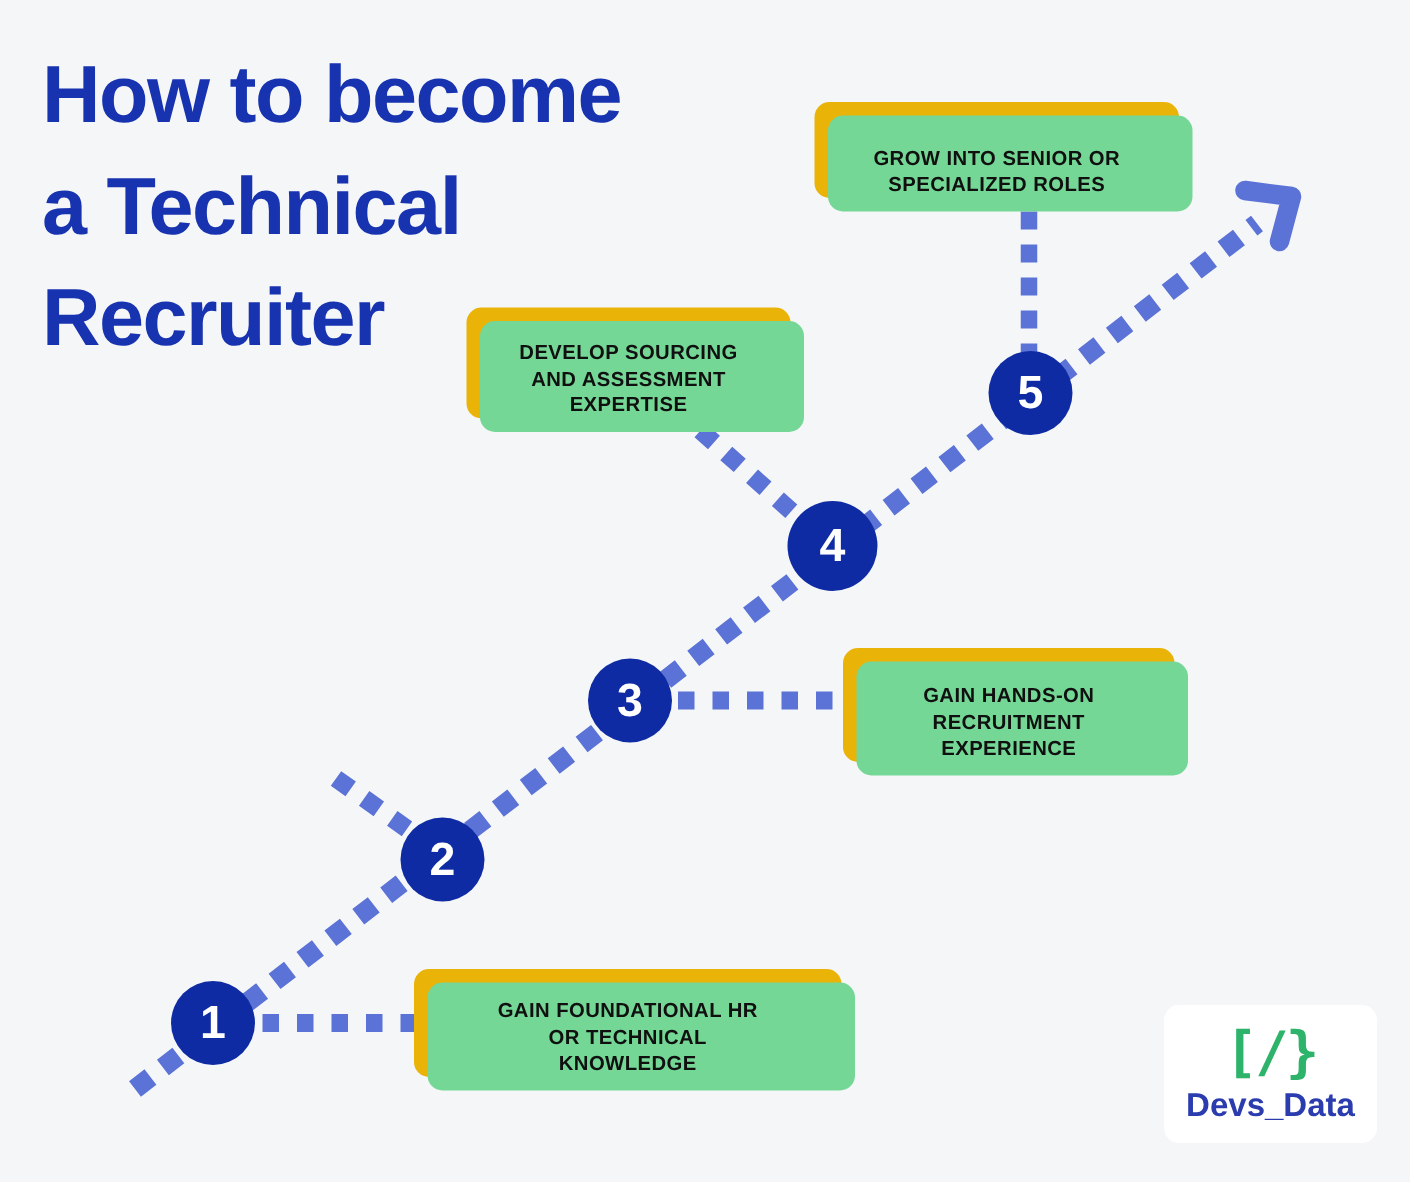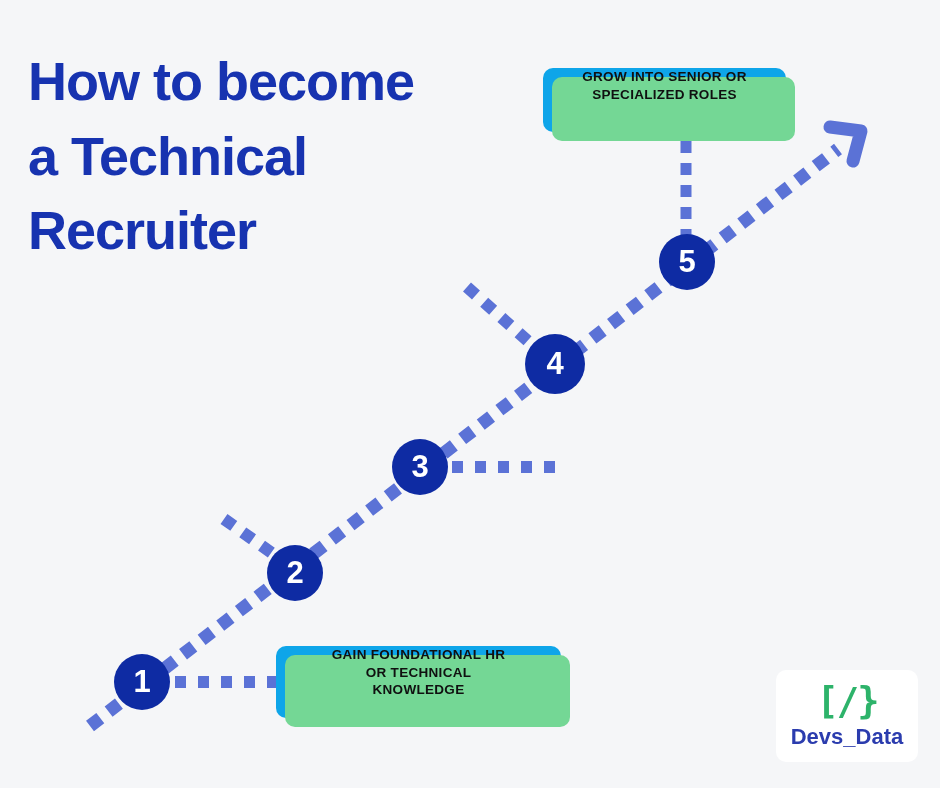--- a/index.html
+++ b/index.html
@@ -7,33 +7,33 @@
     font-family:"Liberation Sans","DejaVu Sans",sans-serif;
     background:#e9e9ec;
   }
   .canvas{
     position:relative;
     width:940px;height:788px;
     background:#f5f6f8;
     overflow:hidden;
   }
   .title{
-    position:absolute;left:28px;top:44px;
+    position:absolute;left:28px;top:26px;
     margin:0;width:470px;
     font-size:54px;line-height:1.38;font-weight:bold;
     letter-spacing:-1px;
     color:#1733b0;
     white-space:pre-line;
   }
   svg.lines{position:absolute;left:0;top:0;width:940px;height:788px;}
   .box{
     position:absolute;
-    background:#0ea5e9;
+    background:#eab308;
     border-radius:10px;
-    display:flex;align-items:flex-start;justify-content:center;
+    display:flex;align-items:flex-end;justify-content:center;
     text-align:center;
     z-index:3;
   }
   .box::before{
     content:"";
     position:absolute;left:9px;top:9px;right:-9px;bottom:-9px;
     background:#74d795;border-radius:10px;z-index:-1;
   }
   .box span{
     font-weight:bold;font-size:13.5px;line-height:1.3;
@@ -91,20 +91,30 @@
 
   <h1 class="title">How to become
 a Technical
 Recruiter</h1>
 
   <div class="box box1">
     <span>GAIN FOUNDATIONAL HR
 OR TECHNICAL
 KNOWLEDGE</span>
   </div>
+  <div class="box box3">
+    <span>GAIN HANDS-ON
+RECRUITMENT
+EXPERIENCE</span>
+  </div>
+  <div class="box box4">
+    <span>DEVELOP SOURCING
+AND ASSESSMENT
+EXPERTISE</span>
+  </div>
   <div class="box box5">
     <span>GROW INTO SENIOR OR
 SPECIALIZED ROLES</span>
   </div>
 
   <div class="circle circle1">
     <span>1</span>
   </div>
   <div class="circle circle2">
     <span>2</span>

